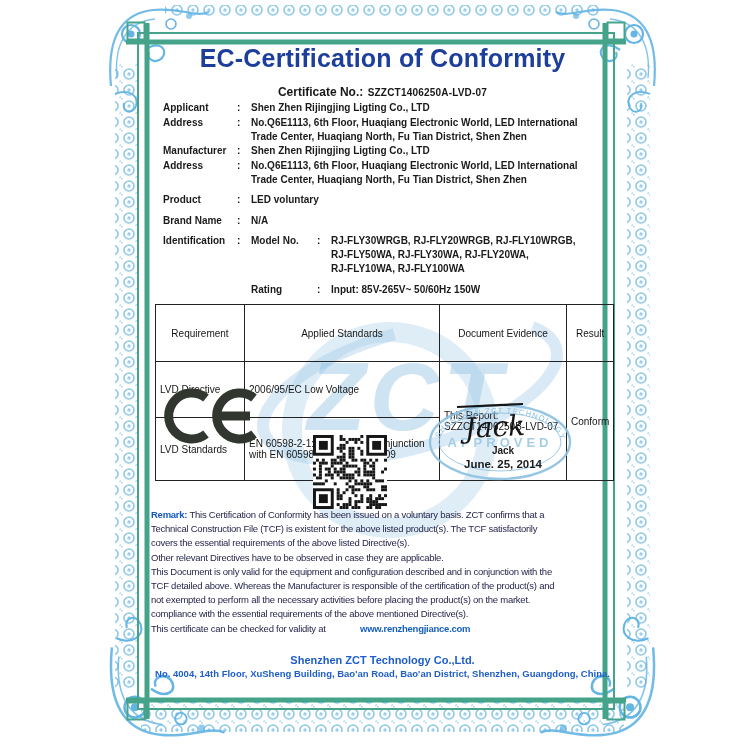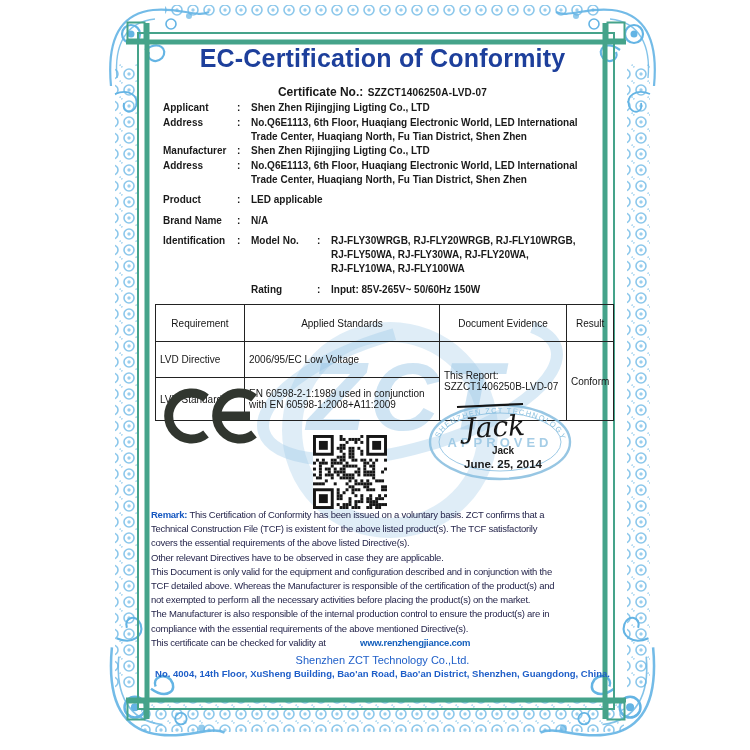--- a/index.html
+++ b/index.html
@@ -20,34 +20,34 @@
   .fcolon{width:14px;flex:none;}
   .fvalue{width:352px;}
   .sub{display:flex;}
   .sublabel{width:66px;flex:none;}
   .subcolon{width:14px;flex:none;}
   .modelline{white-space:nowrap;}
   .gap3{margin-top:6px;} .gap7{margin-top:7px;}
   
   .tablewrap{left:50px;top:302px;z-index:3;}
   table.std{border-collapse:collapse;background:rgba(255,255,255,.0);}
-  table.std td,table.std th{border:1.5px solid #222;font-size:10px;padding:8px 4px;color:#161616;}
+  table.std td,table.std th{border:1.5px solid #222;font-size:10px;padding:18px 4px;color:#161616;}
   th.h{font-weight:normal;text-align:center;height:20px;font-size:10.5px;}
   td.c{text-align:left;}
   td.b{font-weight:normal;}
   .w1{width:80px;} .w2{width:186px;} .w3{width:118px;} .w4{width:38px;}
   
   .remark{left:46px;top:506px;width:460px;z-index:3;font-size:9.5px;line-height:14.2px;
           color:#26264c;letter-spacing:-0.25px;}
   .remark div{white-space:nowrap;}
   .remark .rlbl{color:#1557c0;font-weight:bold;}
   .remark .url{color:#1560bd;font-weight:bold;margin-left:32px;}
   
   .footer{left:0;right:0;top:651px;text-align:center;z-index:4;color:#1e5ec8;}
-  .footer .co{font-size:11px;font-weight:normal;line-height:14px;text-align:center;}
+  .footer .co{font-size:11px;font-weight:bold;line-height:14px;text-align:center;}
   .footer .ad{font-size:9.5px;font-weight:bold;line-height:13.5px;white-space:nowrap;text-align:center;}
   .footer .ct{font-size:9.5px;font-weight:bold;line-height:13.5px;white-space:nowrap;}
   
   .ce{left:55px;top:385px;z-index:3;}
   .qr{left:208px;top:433px;z-index:3;}
   .stampbox{left:318px;top:398px;z-index:3;}
   .wm{z-index:1;}
 </style>
 </head>
 <body>
@@ -128,21 +128,21 @@
         <div class="fvalue">Shen Zhen Rijingjing Ligting Co., LTD</div>
       </div>
       <div class="frow">
         <div class="flabel">Address</div>
         <div class="fcolon">:</div>
         <div class="fvalue">No.Q6E1113, 6th Floor, Huaqiang Electronic World, LED International Trade Center, Huaqiang North, Fu Tian District, Shen Zhen</div>
       </div>
       <div class="frow gap3">
         <div class="flabel">Product</div>
         <div class="fcolon">:</div>
-        <div class="fvalue">LED applicable</div>
+        <div class="fvalue">LED voluntary</div>
       </div>
       <div class="frow gap7">
         <div class="flabel">Brand Name</div>
         <div class="fcolon">:</div>
         <div class="fvalue">N/A</div>
       </div>
       <div class="frow gap7">
         <div class="flabel">Identification</div>
         <div class="fcolon">:</div>
         <div class="fvalue">
@@ -429,21 +429,20 @@
       <div>
         <span class="rlbl">Remark:</span>
         <span>This Certification of Conformity has been issued on a voluntary basis. ZCT confirms that a</span>
       </div>
       <div>Technical Construction File (TCF) is existent for the above listed product(s). The TCF satisfactorily</div>
       <div>covers the essential requirements of the above listed Directive(s).</div>
       <div>Other relevant Directives have to be observed in case they are applicable.</div>
       <div>This Document is only valid for the equipment and configuration described and in conjunction with the</div>
       <div>TCF detailed above. Whereas the Manufacturer is responsible of the certification of the product(s) and</div>
       <div>not exempted to perform all the necessary activities before placing the product(s) on the market.</div>
-      <div>The Manufacturer is also responsible of the internal production control to ensure the product(s) are in</div>
       <div>compliance with the essential requirements of the above mentioned Directive(s).</div>
       <div>
         <span>This certificate can be checked for validity at </span><span class="url">www.renzhengjiance.com</span>
       </div>
     </div>
 
     <div class="abs footer">
       <div class="co">Shenzhen ZCT Technology Co.,Ltd.</div>
       <div class="ad">No. 4004, 14th Floor, XuSheng Building, Bao'an Road, Bao'an District, Shenzhen, Guangdong, China.</div>
     </div>

